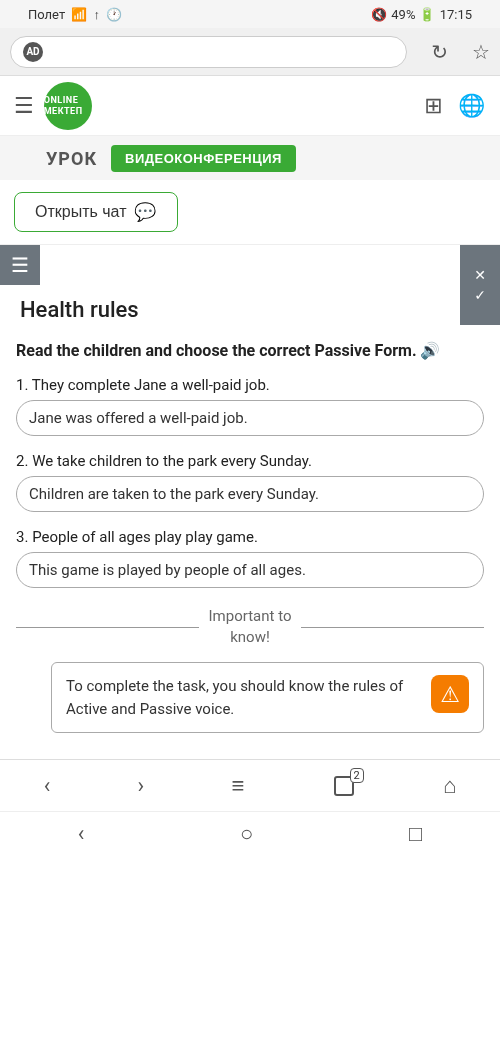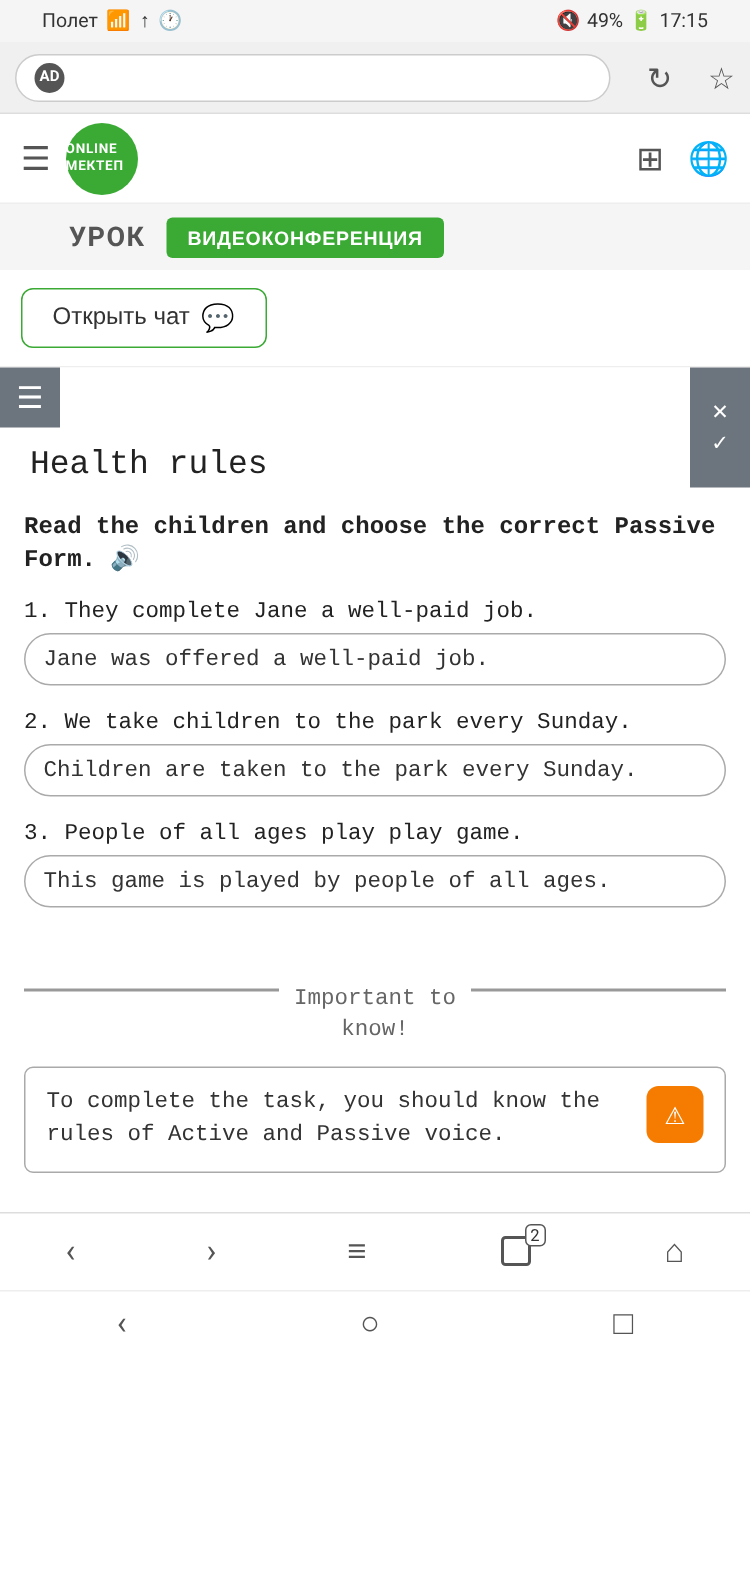--- a/index.html
+++ b/index.html
@@ -189,21 +189,20 @@
       gap: 4px;
       cursor: pointer;
       z-index: 10;
     }
     .sidebar-toggle-right span { font-size: 14px; color: #fff; }
 
     
     .lesson-content {
       padding: 12px 16px 16px 16px;
       margin-left: 0;
-      font-family: Liberation Mono, monospace;
     }
 
     .section-title {
       font-size: 22px;
       font-weight: 500;
       color: #222;
       margin-bottom: 18px;
       margin-top: 40px;
       margin-left: 4px;
     }
@@ -246,35 +245,35 @@
       flex: 1;
       height: 1.5px;
       background: #999;
     }
     .important-text {
       font-size: 15px;
       color: #666;
       text-align: center;
       padding: 0 10px;
       line-height: 1.4;
-      margin-top: 32px;
     }
 
     
     .info-box {
       border: 1.5px solid #aaa;
       border-radius: 6px;
       padding: 12px 14px;
       font-size: 15px;
       color: #333;
       background: #fff;
       display: flex;
       align-items: flex-start;
       gap: 10px;
       margin-bottom: 10px;
+      margin-left: 35px;
     }
     .info-box-text { flex: 1; line-height: 1.5; }
     .warning-badge {
       background: #f57c00;
       border-radius: 8px;
       width: 38px;
       height: 38px;
       display: flex;
       align-items: center;
       justify-content: center;

